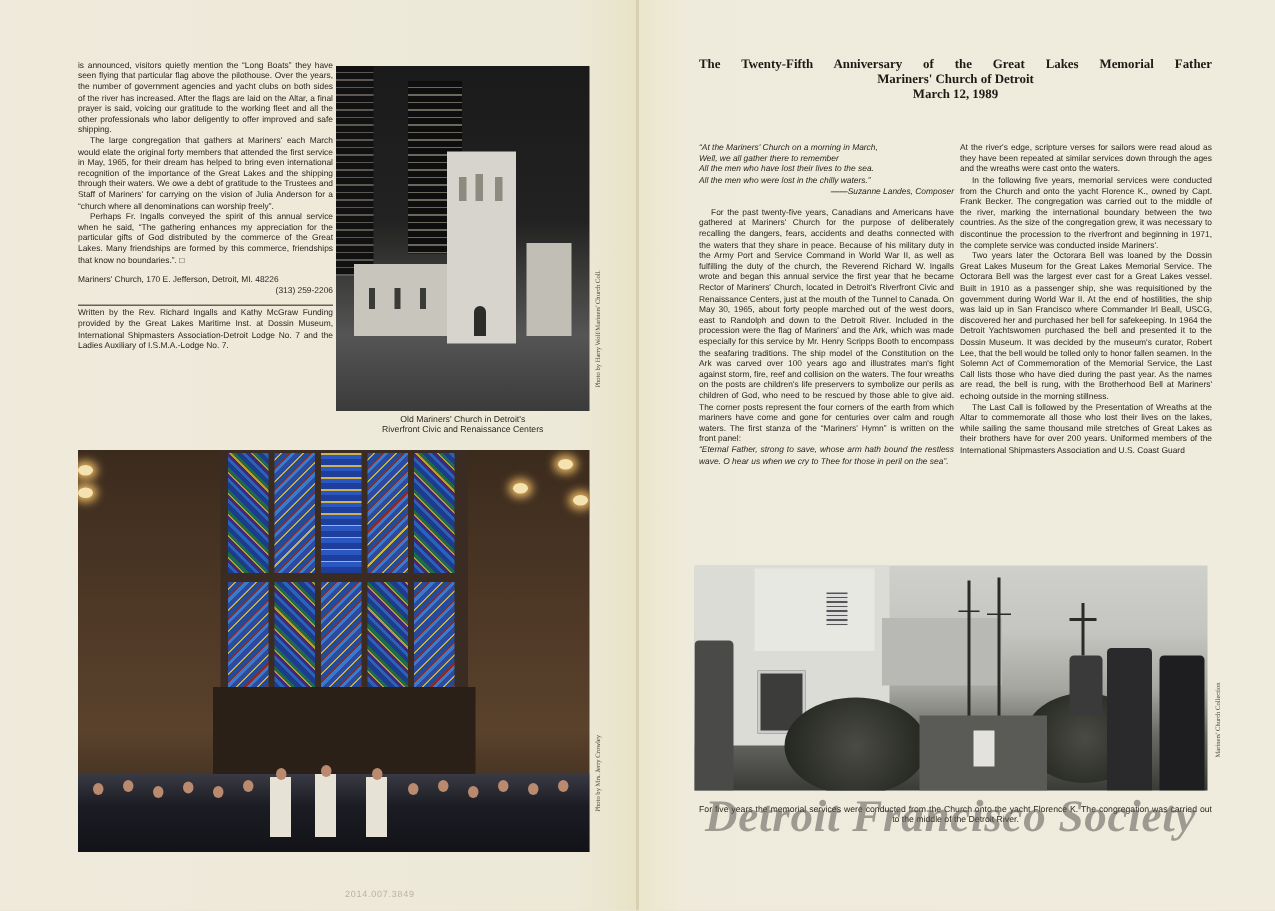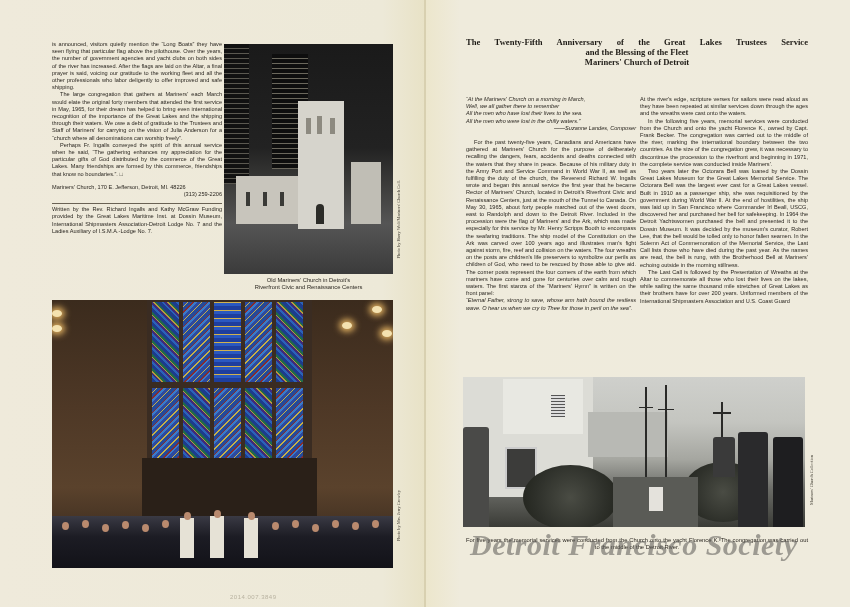--- a/index.html
+++ b/index.html
@@ -149,23 +149,23 @@
     <div class="head" style="left:280px;top:4px;"></div>
       <div class="head" style="left:300px;top:6px;"></div>
     <div class="head" style="left:320px;top:4px;"></div>
   </div>
 </div>
 <div id="altar-credit" class="vcredit">Photo by Mrs. Jerry Crowley</div>
 
 <div class="stamp">2014.007.3849</div>
 
 <div id="title">
-  <div class="l1">The Twenty-Fifth Anniversary of the Great Lakes Trustees Service</div>
-  <div>and the Blessing of the Fleet</div>
+  <div class="l1">The Twenty-Fifth Anniversary of the Great Lakes Memorial Father</div>
   <div>Mariners' Church of Detroit</div>
+  <div>March 12, 1989</div>
 </div>
 
 <div id="rcol1" class="col">
   <div class="poem">
     <div>“At the Mariners' Church on a morning in March,</div>
     <div>Well, we all gather there to remember</div>
     <div>All the men who have lost their lives to the sea.</div>
     <div>All the men who were lost in the chilly waters.”</div>
     <span class="attr">——Suzanne Landes, Composer</span>
   </div>

